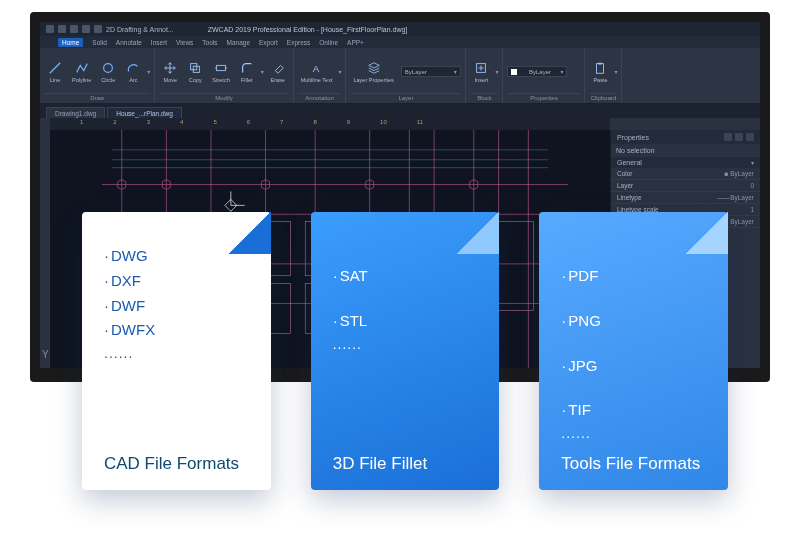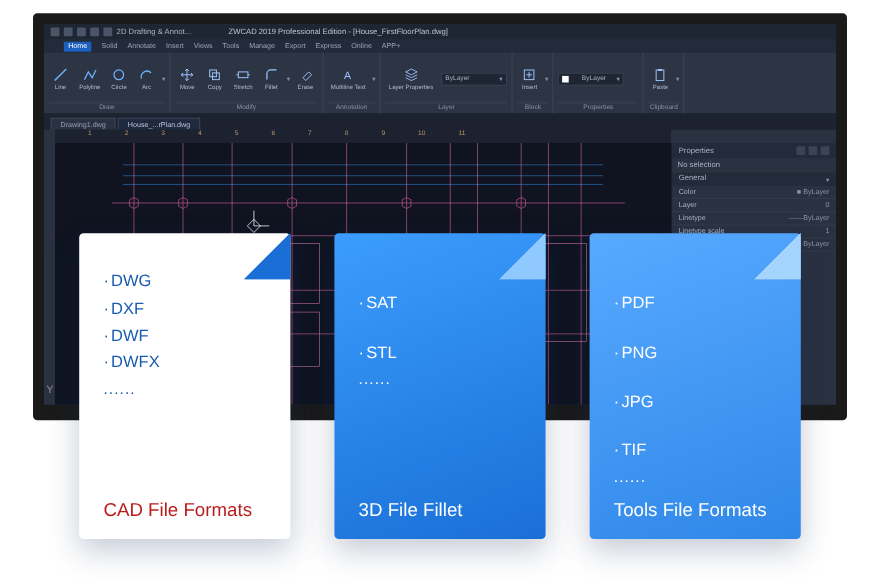--- a/index.html
+++ b/index.html
@@ -152,21 +152,21 @@
 .props-hd .icos{display:flex;gap:3px;}
 .props-hd .icos span{width:8px;height:8px;background:#3a4456;border-radius:1px;}
 .props-sel{margin:3px 5px;font-size:7px;}
 .props-sect{background:#232b3a;padding:2px 6px;margin-top:3px;font-size:7px;display:flex;justify-content:space-between;}
 .props-row{display:flex;justify-content:space-between;padding:2px 6px;font-size:6.5px;border-bottom:1px solid #323a4c;}
 .props-row .val{color:#8a92a4;}
 
 
 .cards{
   position:absolute;
-  left: 72px;
+  left: 82px;
   right: 72px;
   top: 212px;
   display:flex;
   gap: 40px;
   justify-content:space-between;
 }
 .card{
   width: 196px;
   height: 278px;
   border-radius: 4px;
@@ -186,21 +186,21 @@
 .card3 .fold{background:linear-gradient(135deg,transparent 49%, #a5d4ff 50%);}
 .card ul{list-style:none;margin-top:6px;}
 .card li{font-size:15px;line-height:1.65;white-space:nowrap;}
 .card li::before{content:"·";margin-right:2px;}
 .card1 li{color:#1a5bb0;}
 .card2 li,.card3 li{color:#fff;margin-top:20px;}
 .card .ellips{letter-spacing:1px;}
 .card-title{
   margin-top:auto;font-size:17px;font-weight:400;
 }
-.card1 .card-title{color:#b91c1c;}
+.card1 .card-title{color:#0c4a6e;}
 .card2 .card-title,.card3 .card-title{color:#fff;}
 </style>
 </head>
 <body>
 
 <div class="monitor">
 
   <div class="titlebar">
     <span class="ico"></span>
     <span class="ico"></span>

